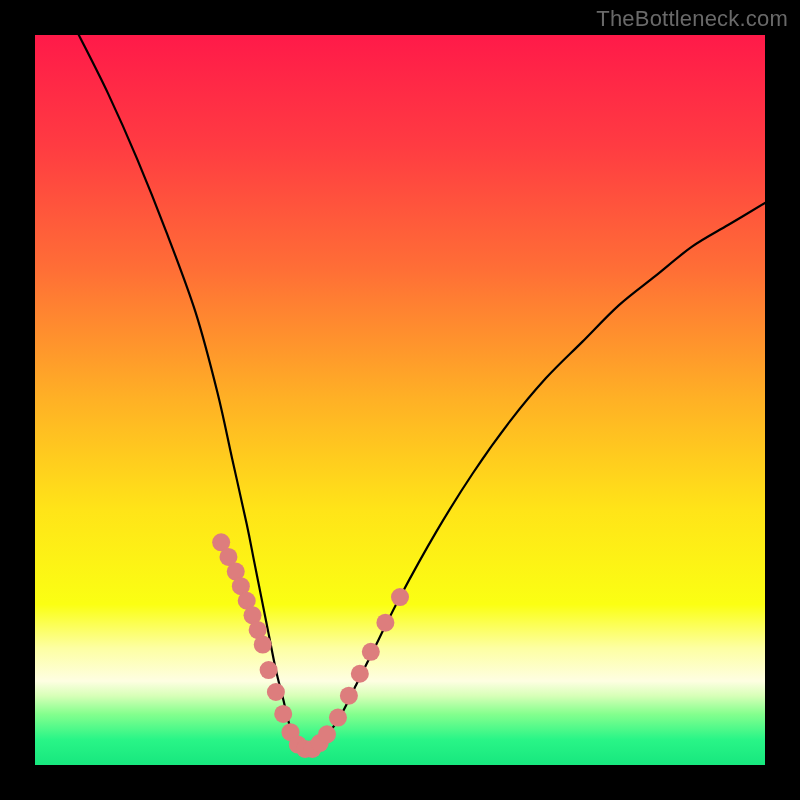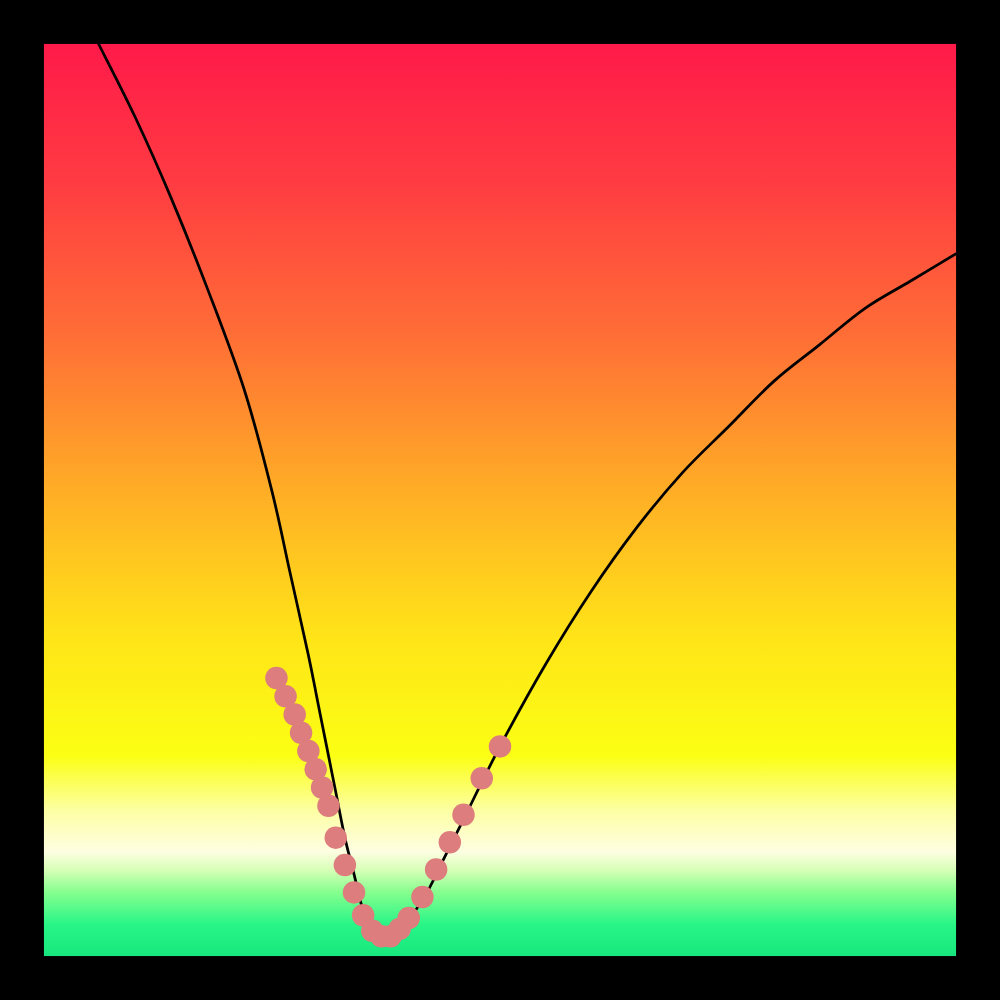--- a/index.html
+++ b/index.html
@@ -37,20 +37,21 @@
     font-size: 22px;
     font-weight: 500;
     color: #696969;
     letter-spacing: 0.2px;
   }
 </style>
 </head>
 <body>
 
 <div class="frame">
+  <div class="watermark">TheBottleneck.com</div>
   <div class="plot-area">
     <svg class="gradient" width="730" height="730" viewBox="0 0 730 730" preserveAspectRatio="none">
       <defs>
         <linearGradient id="bg-grad" x1="0" y1="0" x2="0" y2="1">
             <stop offset="0.00%" stop-color="#ff1a49"></stop>
             <stop offset="15.00%" stop-color="#ff3b42"></stop>
             <stop offset="32.00%" stop-color="#ff6e36"></stop>
             <stop offset="50.00%" stop-color="#ffb125"></stop>
             <stop offset="65.00%" stop-color="#ffe418"></stop>
             <stop offset="78.00%" stop-color="#fbff13"></stop>

